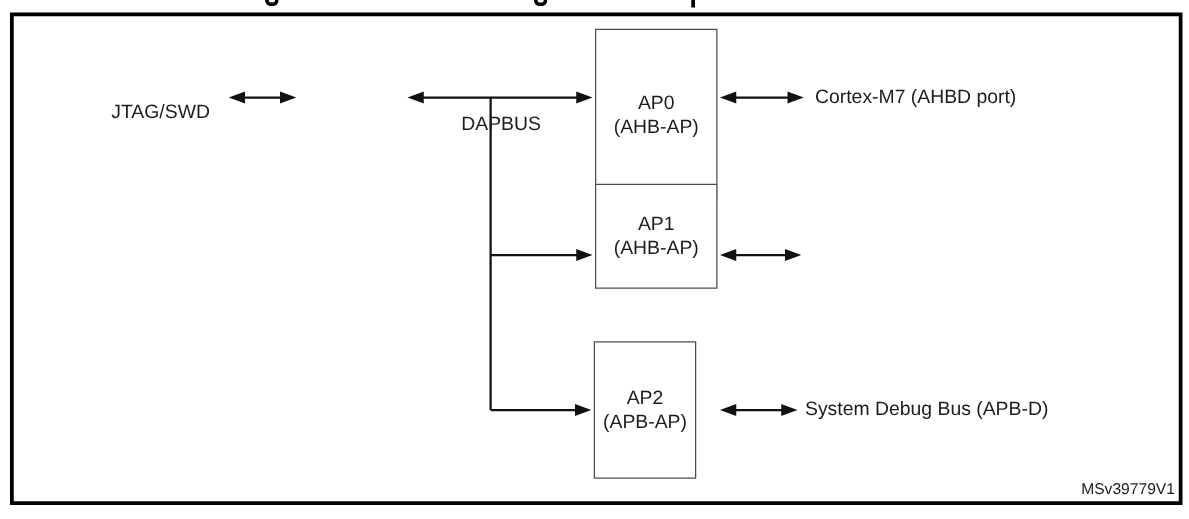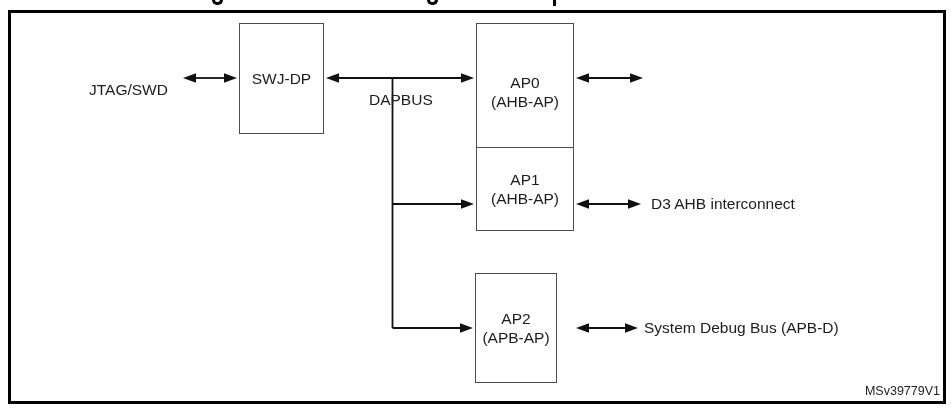--- a/index.html
+++ b/index.html
@@ -129,36 +129,33 @@
 
     <line x1="588" y1="204" x2="629" y2="204"></line>
     <polygon points="576,204 589,199.2 589,208.8"></polygon>
     <polygon points="641,204 628,199.2 628,208.8"></polygon>
 
     <line x1="588" y1="328" x2="626" y2="328"></line>
     <polygon points="576,328 589,323.2 589,332.8"></polygon>
     <polygon points="638,328 625,323.2 625,332.8"></polygon>
   </svg>
 
-  <div class="block box-swjdp">
-    <span>SWJ-DP</span>
-  </div>
   <div class="block box-ap0">
     <span>AP0</span>
     <span>(AHB-AP)</span>
   </div>
   <div class="block box-ap1">
     <span>AP1</span>
     <span>(AHB-AP)</span>
   </div>
   <div class="block box-ap2">
     <span>AP2</span>
     <span>(APB-AP)</span>
   </div>
 
   <div class="label lbl-jtag">JTAG/SWD</div>
   <div class="label lbl-dapbus">DAPBUS</div>
-  <div class="label lbl-target1">D3 AHB interconnect</div>
+  <div class="label lbl-target0">Cortex-M7 (AHBD port)</div>
   <div class="label lbl-target2">System Debug Bus (APB-D)</div>
 
   <div class="watermark">MSv39779V1</div>
 
 </div>
 
 </body></html>

